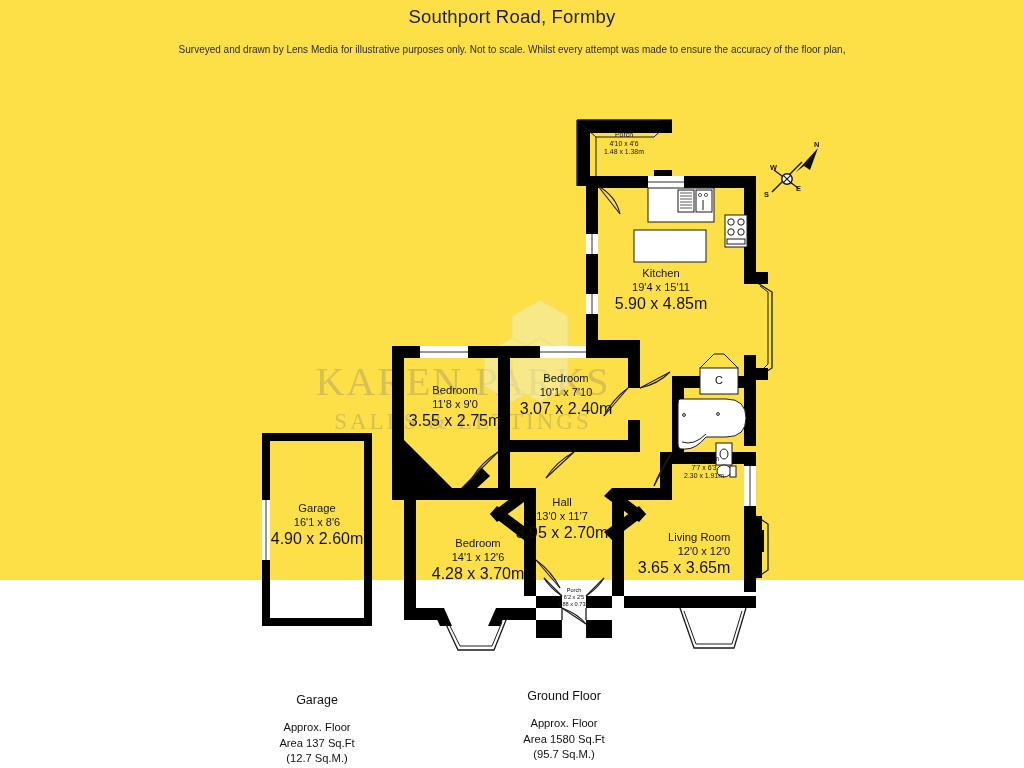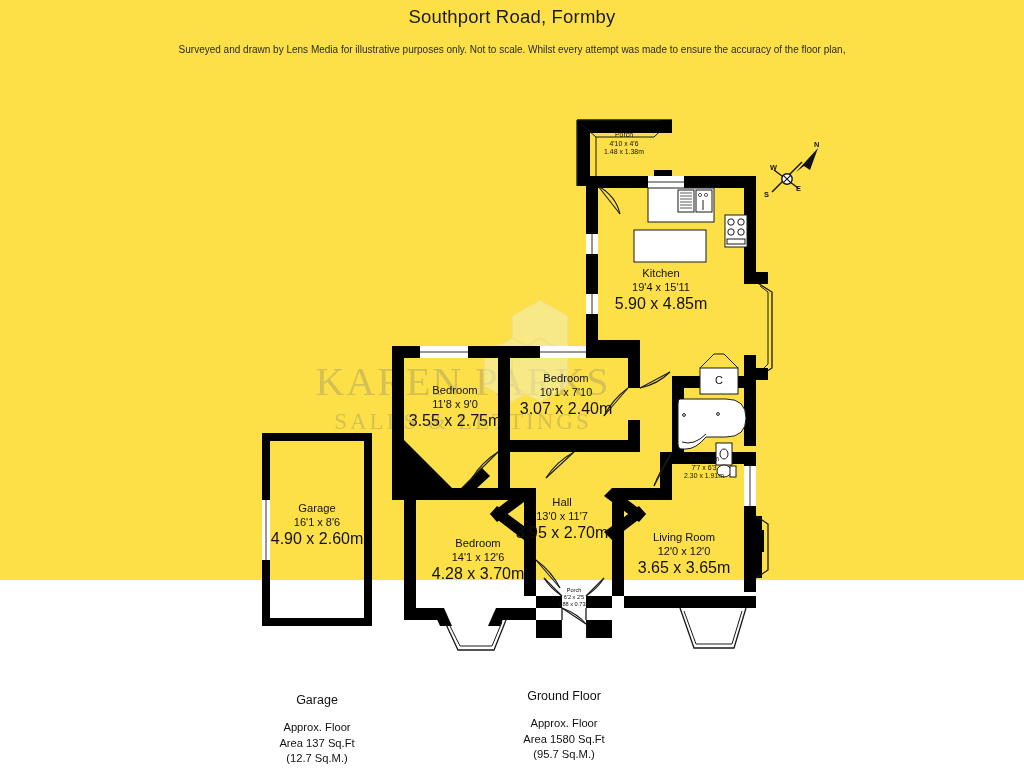--- a/index.html
+++ b/index.html
@@ -390,21 +390,21 @@
     <div class="d1">7'7 x 6'3</div>
     <div class="d2">2.30 x 1.91m</div>
   </div>
 
   <div class="lbl" style="left:562px; top:496px;">
     <div class="rn">Hall</div>
     <div class="d1">13'0 x 11'7</div>
     <div class="d2">3.95 x 2.70m</div>
   </div>
 
-  <div class="lbl" style="left:684px; top:531px;">
+  <div class="lbl" style="left:684px; top:531px;text-align:right;">
     <div class="rn">Living Room</div>
     <div class="d1">12'0 x 12'0</div>
     <div class="d2">3.65 x 3.65m</div>
   </div>
 
   <div class="lbl" style="left:478px; top:537px;">
     <div class="rn">Bedroom</div>
     <div class="d1">14'1 x 12'6</div>
     <div class="d2">4.28 x 3.70m</div>
   </div>

